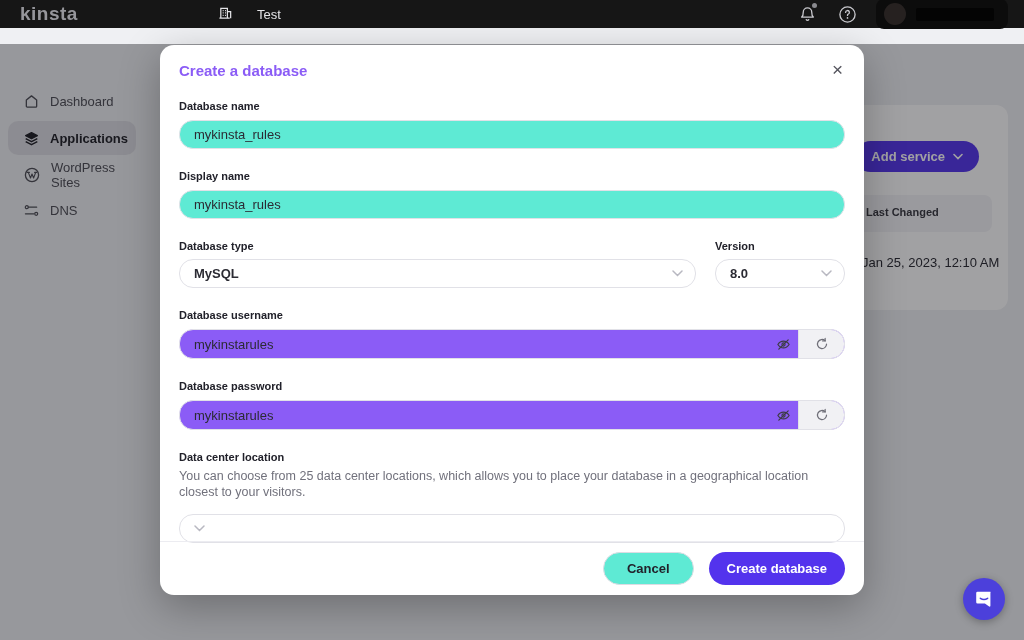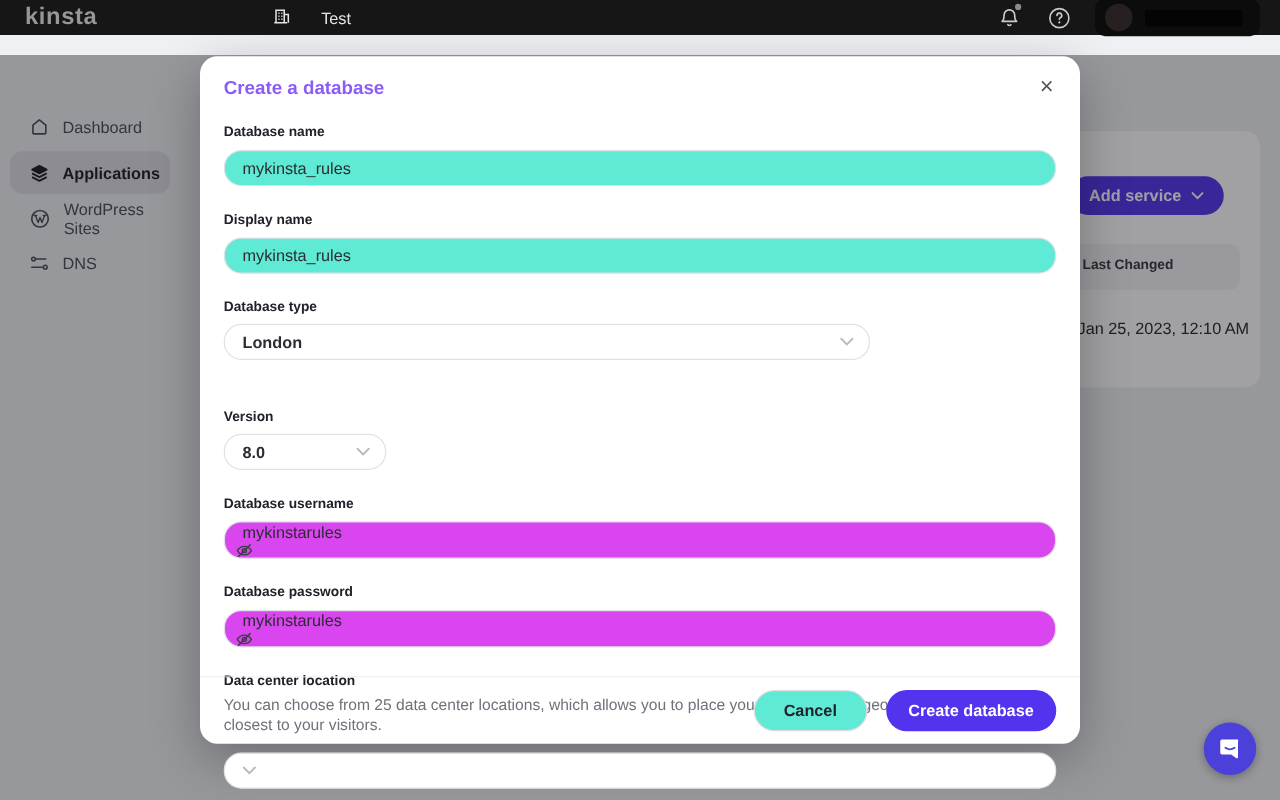--- a/index.html
+++ b/index.html
@@ -49,26 +49,26 @@
   .modal-title { font-size:15px; font-weight:700; color:#8b5cf6; }
   .modal-close { font-size:19px; line-height:16px; color:#55555e; cursor:pointer; font-weight:400; padding:0 2px; }
 
   .field-label { font-size:11px; font-weight:700; color:#21212a; margin-top:21px; }
   .text-input { display:block; width:666px; height:29px; margin-top:8px; border:1px solid #e1e1e7; border-radius:14px;
                 padding:0 14px; font-size:13px; color:#2b2b33; font-family:inherit; background:#5eead4; outline:none; }
   .select-box { height:29px; margin-top:7px; border:1px solid #e1e1e7; border-radius:14px; background:#fff;
                 display:flex; align-items:center; padding:0 12px 0 14px; font-size:13px; font-weight:600;
                 color:#2b2b33; cursor:pointer; }
   .select-box .sel-val { flex:1; }
-  .row-2col { display:flex; gap:19px;flex-direction:column; }
+  .row-2col { display:flex; gap:19px; }
   .col-type { width:517px; }
   .col-version { width:130px; }
 
   .input-group { display:flex; width:666px; height:30px; margin-top:8px; border:1px solid #e1e1e7;
-                 border-radius:14px; overflow:hidden; background:#d946ef;flex-direction:column; }
+                 border-radius:14px; overflow:hidden; background:#8b5cf6; }
   .input-group input { flex:1; border:none; outline:none; padding:0 10px 0 14px; font-size:13px;
                        color:#2b2b33; font-family:inherit; background:transparent; }
   .eye-wrap { width:30px; display:flex; align-items:center; justify-content:center; cursor:pointer; }
   .regen-btn { width:46px; border:none; border-left:1px solid #e1e1e7; background:#f1f1f4; display:flex;
                align-items:center; justify-content:center; cursor:pointer; }
 
   .field-desc { font-size:12.5px; color:#71717c; line-height:15.5px; margin-top:6px; width:664px; }
 
   .modal-footer { position:absolute; left:0; right:0; bottom:0; height:54px; border-top:1px solid #ececf1;
                   display:flex; align-items:center; justify-content:flex-end; gap:15px; padding-right:19px;
@@ -176,21 +176,21 @@
     <div class="field-label">Database name</div>
     <input class="text-input" type="text" value="mykinsta_rules" style="">
 
     <div class="field-label">Display name</div>
     <input class="text-input" type="text" value="mykinsta_rules" style="">
 
     <div class="row-2col">
       <div class="col-type">
         <div class="field-label">Database type</div>
         <div class="select-box">
-          <span class="sel-val">London</span>
+          <span class="sel-val">MySQL</span>
           <svg width="11" height="7" viewBox="0 0 11 7" fill="none" stroke="#b8b8c1" stroke-width="1.5" stroke-linecap="round">
             <path d="M1 1 5.5 5.5 10 1"></path>
           </svg>
         </div>
       </div>
       <div class="col-version">
         <div class="field-label">Version</div>
         <div class="select-box">
           <span class="sel-val">8.0</span>
           <svg width="11" height="7" viewBox="0 0 11 7" fill="none" stroke="#b8b8c1" stroke-width="1.5" stroke-linecap="round">

